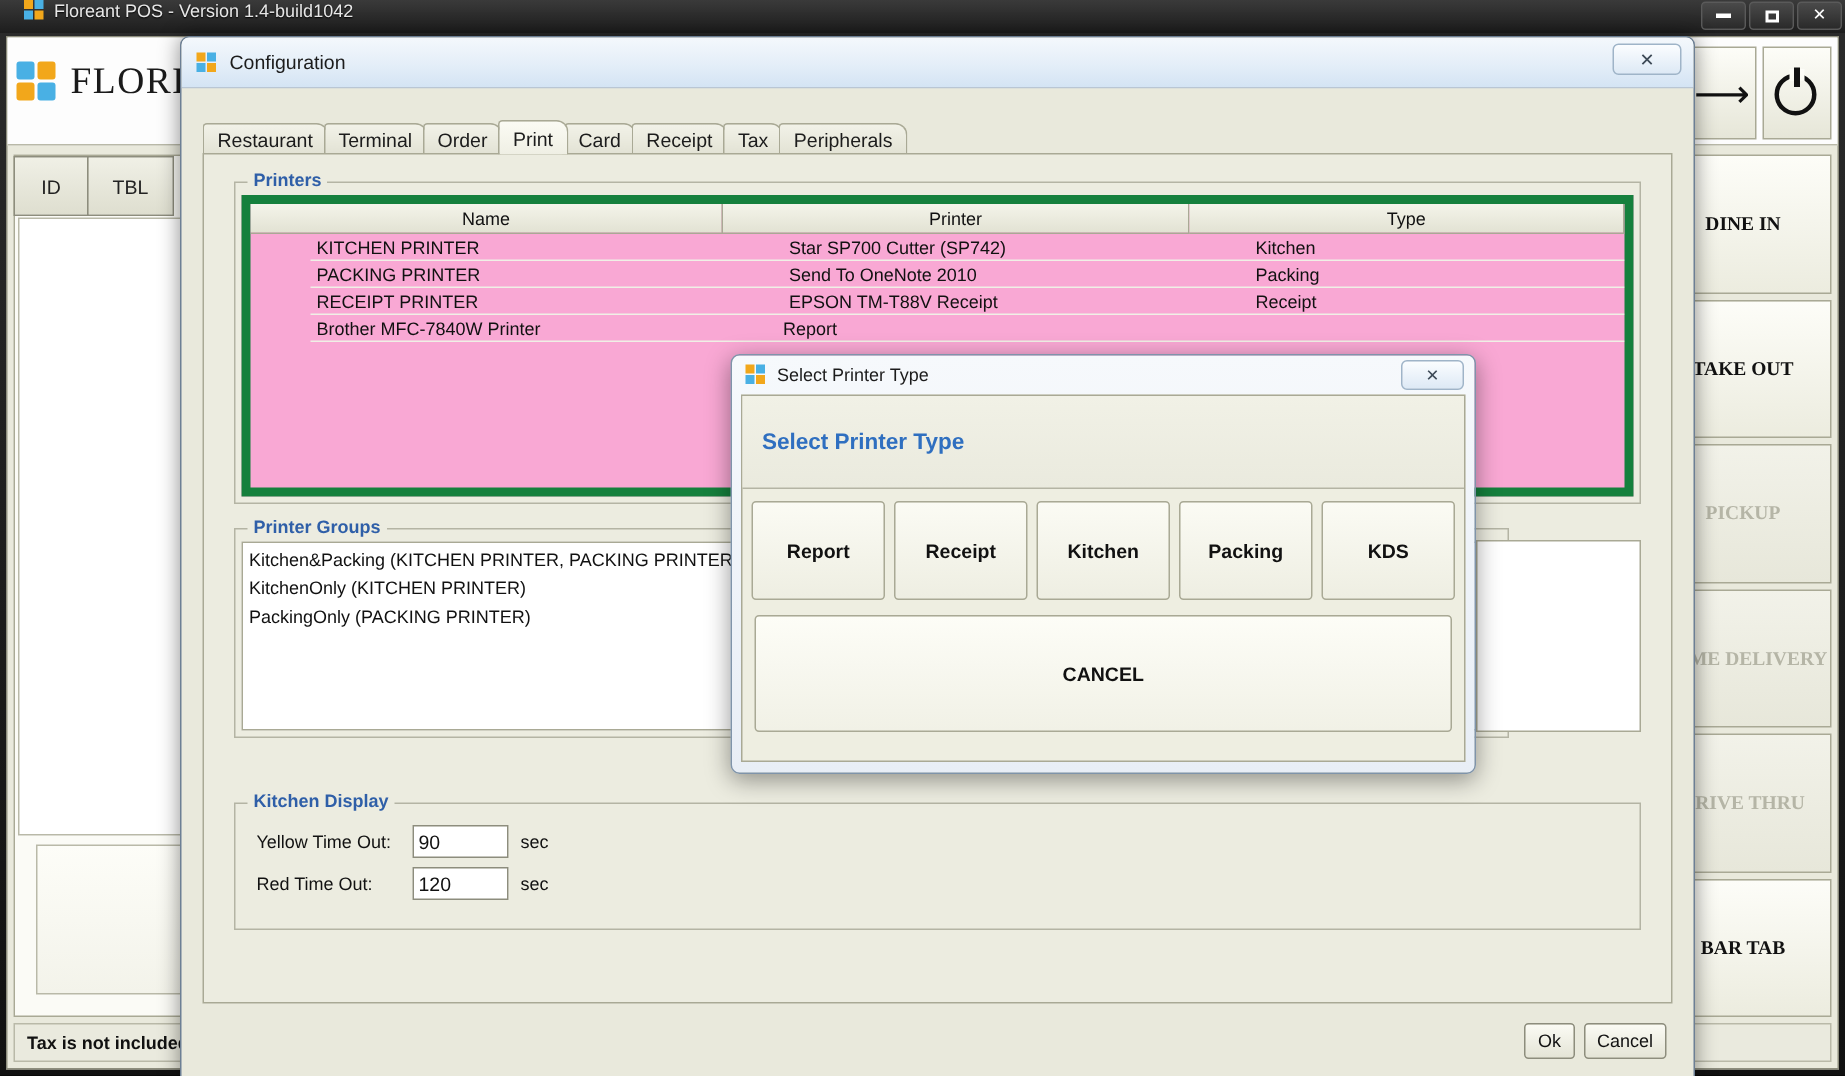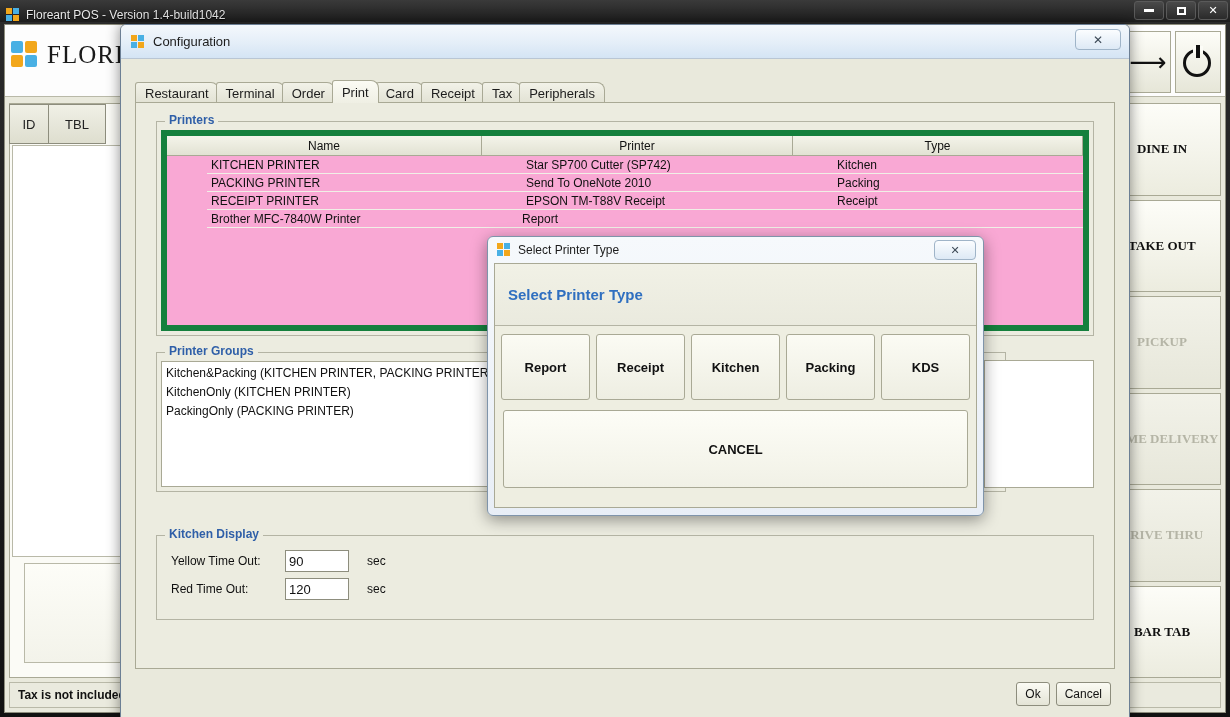--- a/index.html
+++ b/index.html
@@ -11,21 +11,21 @@
   }
 
   
   #os-window {
     position: absolute; left: 0; top: 0; width: 1230px; height: 717px;
     background: linear-gradient(#2b2b2b, #111);
   }
   #os-titlebar {
     position: absolute; left: 0; top: 0; width: 1230px; height: 22px;
     background: linear-gradient(#3a3a3a, #1d1d1d);
-    display: flex; align-items: flex-end; padding-left: 6px;
+    display: flex; align-items: flex-start; padding-left: 16px;
   }
   #os-title-text {
     color: #e8e8e8; font-size: 12px; margin-left: 6px;
     text-shadow: 0 1px 1px #000;
   }
   .winlogo { width: 14px; height: 14px; display: inline-block; position: relative; flex: 0 0 14px; }
   .winlogo i { position: absolute; width: 6px; height: 6px; display: block; }
   .winlogo i:nth-child(1) { left: 0; top: 0; background: #f2a71b; }
   .winlogo i:nth-child(2) { left: 7px; top: 0; background: #49b0e4; }
   .winlogo i:nth-child(3) { left: 0; top: 7px; background: #49b0e4; }
@@ -198,21 +198,21 @@
   
   #pgroups-group { left: 20px; top: 249px; width: 850px; height: 140px; }
   #pgroups-list { position: absolute; left: 4px; top: 8px; right: 4px; bottom: 4px;
     background: #fff; border: 1px solid #a9a995; padding: 2px 2px; }
   .pg-item { font-size: 12px; color: #111; height: 19px; line-height: 19px; padding-left: 2px; }
 
   
   #pg-side { position: absolute; right: 20px; top: 249px; width: 110px; height: 140px; }
 
   #kdisplay-group { left: 20px; top: 432px; right: 20px; height: 85px; }
-  .kd-row { position: absolute; left: 14px; display: flex; align-items: center; gap: 18px; }
+  .kd-row { position: absolute; left: 14px; display: flex; align-items: center; gap: 8px; }
   .kd-label { font-size: 12px; color: #111; width: 96px; }
   .kd-input {
     width: 64px; height: 22px; border: 1px solid #8d8d7d; background: #fff;
     font-size: 13px; color: #111; padding-left: 3px;
     font-family: "Liberation Sans", sans-serif;
   }
   .kd-unit { font-size: 12px; color: #111; }
 
   
   #config-footer {
@@ -322,21 +322,21 @@
           <span class="pwr-wrap">
             <span class="pwr-ring"></span>
               <span class="pwr-gap"></span>
           </span>
         </div>
       </div>
     </div>
 
     <div id="ticket-panel">
       <div id="ticket-table-head">
-        <div class="tth" style="width:40px">ID</div>
+        <div class="tth" style="width:50px">ID</div>
         <div class="tth" style="width:58px">TBL</div>
       </div>
       <div id="ticket-table-body"></div>
       <div id="order-button">ORDER</div>
     </div>
 
     <div id="pos-actions">
       <div class="act-btn">DINE IN</div>
       <div class="act-btn">TAKE OUT</div>
       <div class="act-btn disabled">PICKUP</div>

